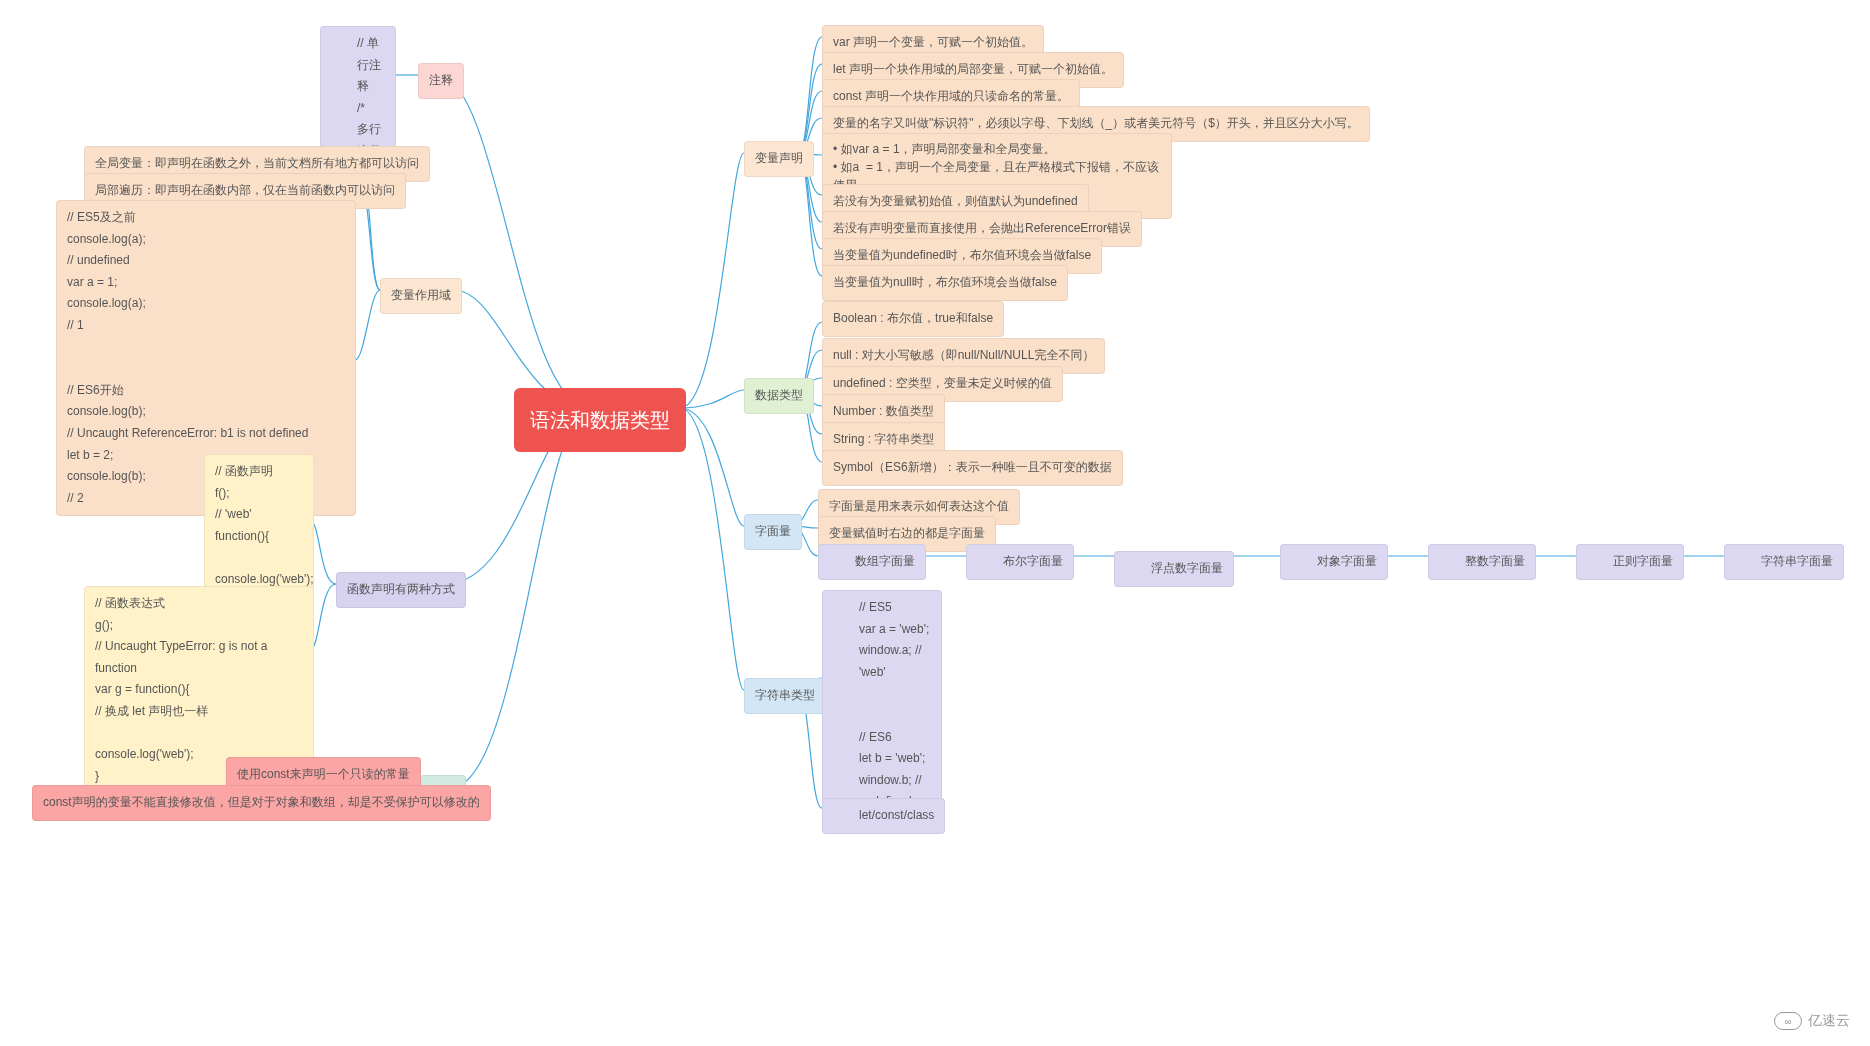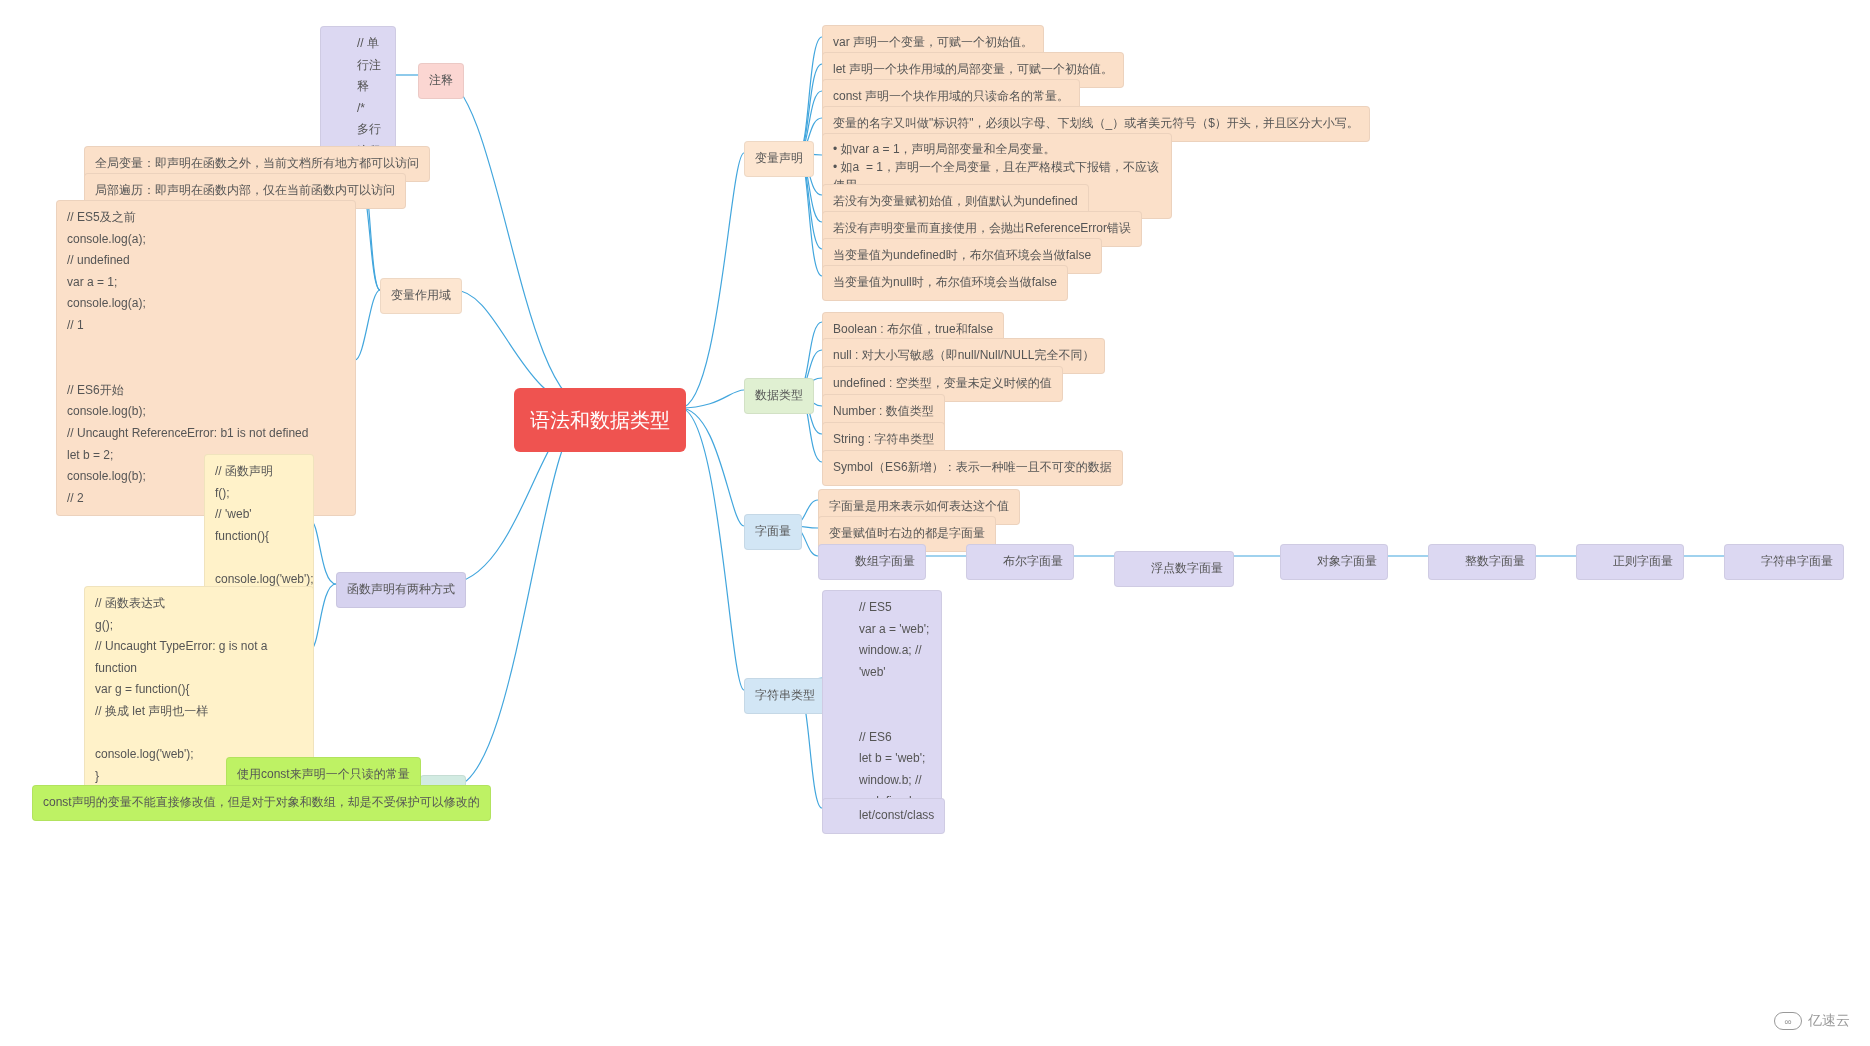--- a/index.html
+++ b/index.html
@@ -31,21 +31,21 @@
     padding: 14px 16px;
     border-radius: 6px;
     border: none;
   }
   .pink   { background: #fbd6d2; }
   .orange { background: #fde6d1; }
   .yellow { background: #fff2c9; }
   .lav    { background: #dcd8f2; padding-left: 36px; }
   .lav2   { background: #d6d2ef; }
   .green  { background: #e0f0d2; }
-  .green2 { background: #bef264; }
+  .green2 { background: #fca5a5; }
   .peach  { background: #fbe0c9; }
   .blue   { background: #d2e6f5; }
   .mint   { background: #d2ebe2; }
 
   .watermark {
     position: absolute;
     right: 20px;
     bottom: 16px;
     color: #999;
     font-size: 14px;
@@ -171,21 +171,21 @@
 <div class="node peach" style="left:822px; top:106px;">变量的名字又叫做"标识符"，必须以字母、下划线（_）或者美元符号（$）开头，并且区分大小写。</div>
 <div class="node peach" style="left:822px; top:133px; width:350px; line-height:1.5;">• 如var a = 1，声明局部变量和全局变量。
 • 如a  = 1，声明一个全局变量，且在严格模式下报错，不应该使用。
 • 如let a  = 1，声明一个块作用域的局部变量。</div>
 <div class="node peach" style="left:822px; top:184px;">若没有为变量赋初始值，则值默认为undefined</div>
 <div class="node peach" style="left:822px; top:211px;">若没有声明变量而直接使用，会抛出ReferenceError错误</div>
 <div class="node peach" style="left:822px; top:238px;">当变量值为undefined时，布尔值环境会当做false</div>
 <div class="node peach" style="left:822px; top:265px;">当变量值为null时，布尔值环境会当做false</div>
 
 <div class="node green" style="left:744px; top:378px;">数据类型</div>
-<div class="node peach" style="left:822px; top:312px;">Boolean : 布尔值，true和false</div>
+<div class="node peach" style="left:822px; top:301px;">Boolean : 布尔值，true和false</div>
 <div class="node peach" style="left:822px; top:338px;">null : 对大小写敏感（即null/Null/NULL完全不同）</div>
 <div class="node peach" style="left:822px; top:366px;">undefined : 空类型，变量未定义时候的值</div>
 <div class="node peach" style="left:822px; top:394px;">Number : 数值类型</div>
 <div class="node peach" style="left:822px; top:422px;">String : 字符串类型</div>
 <div class="node peach" style="left:822px; top:450px;">Symbol（ES6新增）：表示一种唯一且不可变的数据</div>
 
 <div class="node blue" style="left:744px; top:514px;">字面量</div>
 <div class="node peach" style="left:818px; top:489px;">字面量是用来表示如何表达这个值</div>
 <div class="node peach" style="left:818px; top:516px;">变量赋值时右边的都是字面量</div>
 <div class="node lav" style="left:818px; top:544px;">数组字面量</div>

